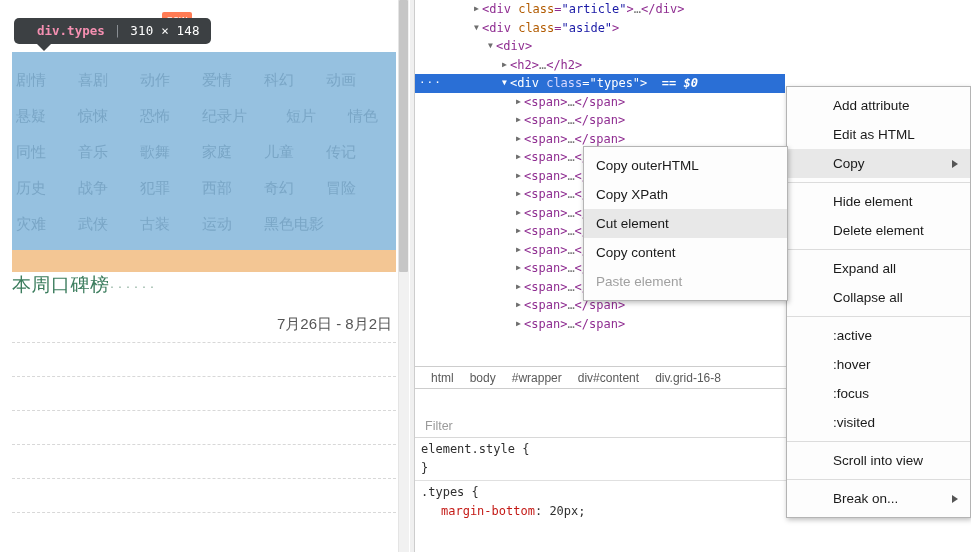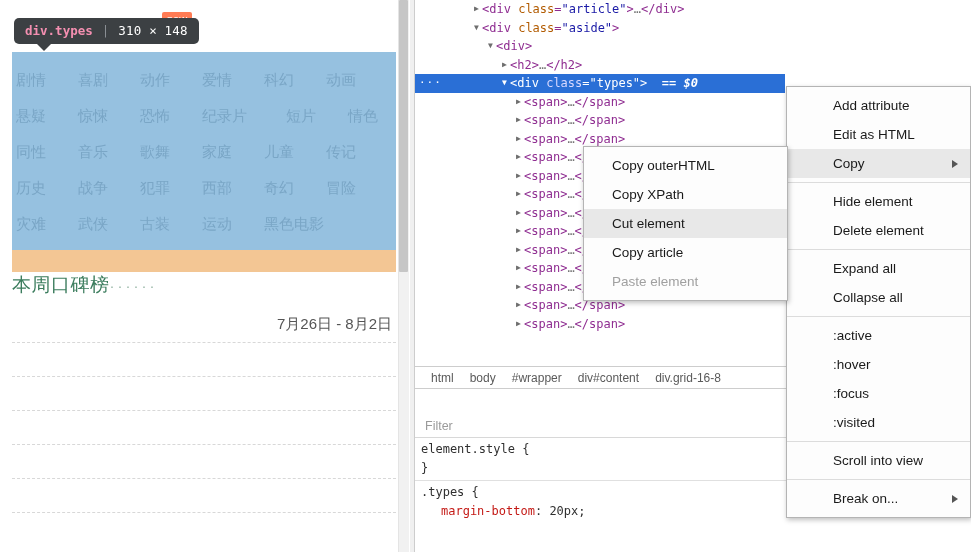--- a/index.html
+++ b/index.html
@@ -26,21 +26,21 @@
   .hl-tooltip {
     position: absolute; left: 14px; top: 18px;
     background: #3c4043; color: #fff;
     border-radius: 5px;
     padding: 5px 11px 6px 11px;
     font-family: "DejaVu Sans Mono", monospace;
     font-size: 12.5px; line-height: 15px;
     white-space: nowrap; z-index: 40;
     display: flex; align-items: center; gap: 9px;
   }
-  .hl-tooltip .tag { color: #f48fb1; font-weight: bold; }
+  .hl-tooltip .tag { color: #f48fb1; font-weight: bold; margin-left: 12px; }
   .hl-tooltip .sep { color: #8a8f94; }
   .hl-tooltip .dim { color: #ffffff; letter-spacing: .2px; }
   .hl-tooltip:after {
     content:""; position: absolute; left: 22px; bottom: -7px;
     border-left: 8px solid transparent; border-right: 8px solid transparent;
     border-top: 8px solid #3c4043;
   }
 
   .new-badge {
     position: absolute; left: 162px; top: 12px;
@@ -224,21 +224,21 @@
   .ctx .sep { height: 1px; background: #dcdcdc; margin: 4px 0; }
   .ctx .caret {
     position: absolute; right: 12px; top: 50%; margin-top: -4px;
     width: 0; height: 0;
     border-top: 4.5px solid transparent; border-bottom: 4.5px solid transparent;
     border-left: 6px solid #555;
   }
 
   #ctx-main { left: 786px; top: 86px; width: 185px; }
   #ctx-copy { left: 583px; top: 146px; width: 205px; }
-  #ctx-copy .mi { padding-left: 28px; }
+  #ctx-copy .mi { padding-left: 12px; }
 </style>
 </head>
 <body>
 
 <div id="root">
 
   <div id="page">
     <div id="page-inner">
 
       <div class="new-badge">new</div>
@@ -630,20 +630,20 @@
       <div class="mi">
         <span>Copy outerHTML</span>
       </div>
       <div class="mi">
         <span>Copy XPath</span>
       </div>
       <div class="mi hl">
         <span>Cut element</span>
       </div>
       <div class="mi">
-        <span>Copy article</span>
+        <span>Copy content</span>
       </div>
       <div class="mi disabled">
         <span>Paste element</span>
       </div>
     </div>
 
 </div>
 
 </body></html>

